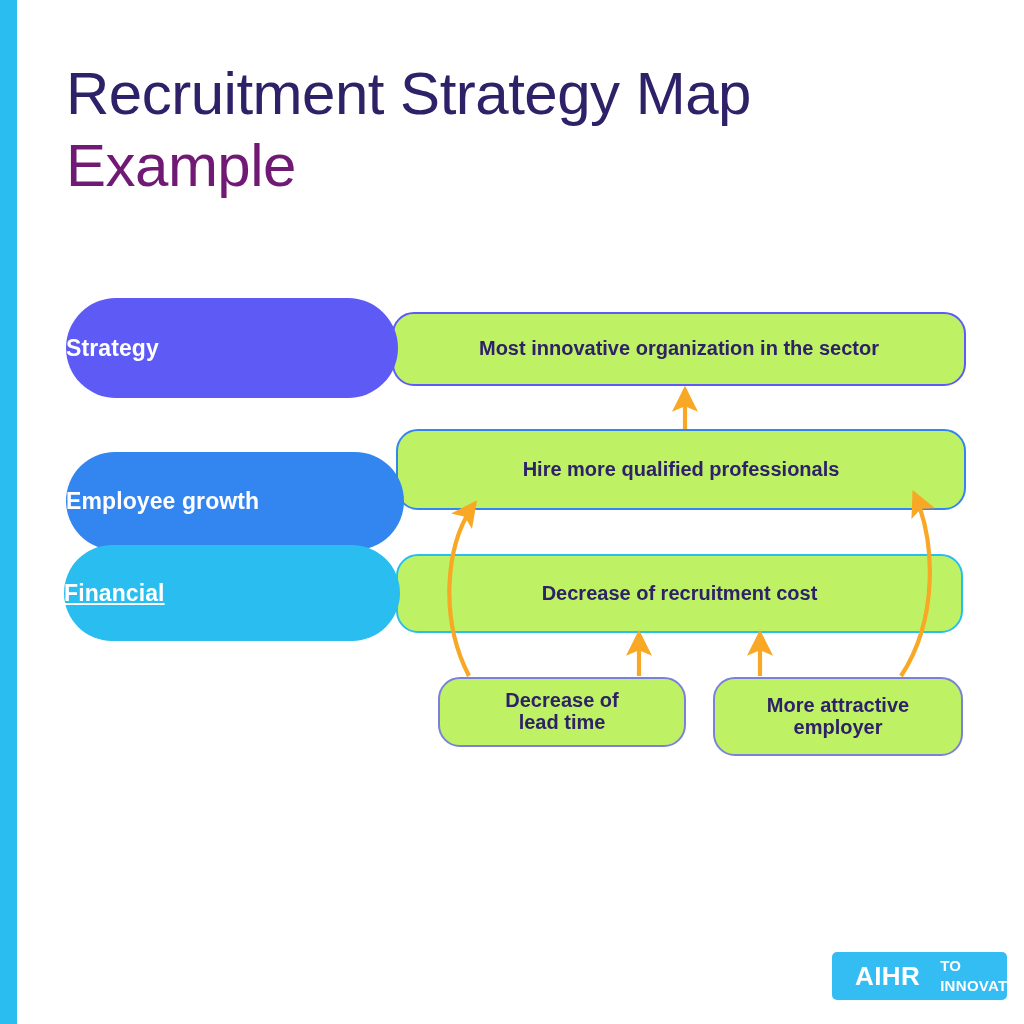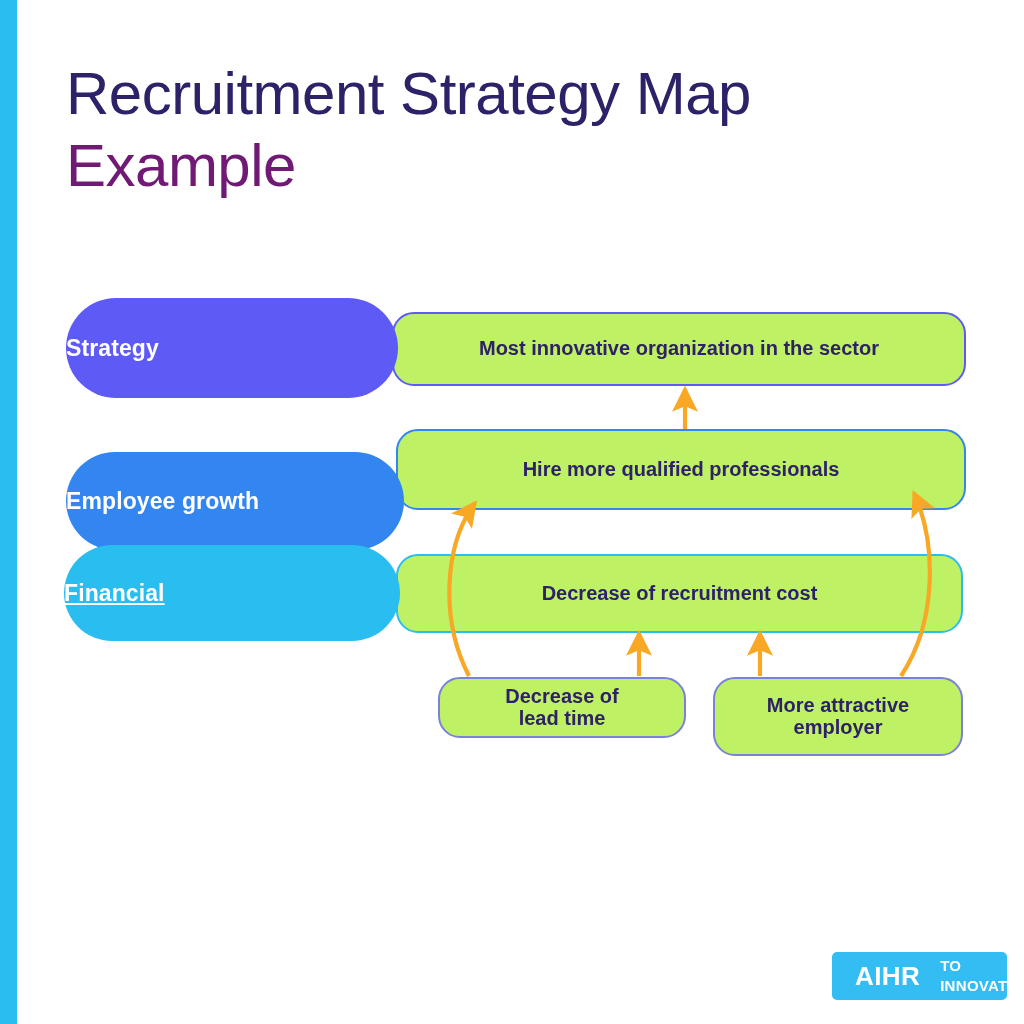--- a/index.html
+++ b/index.html
@@ -95,21 +95,21 @@
   #pill-strategy        { left: 66px;  top: 298px; width: 332px; height: 100px; }
   #box-strategy         { left: 392px; top: 312px; width: 574px; height: 74px;  }
 
   #pill-employee-growth { left: 66px;  top: 428px; width: 338px; height: 98px; margin-top: 24px;  }
   #box-employee-growth  { left: 396px; top: 429px; width: 570px; height: 81px;  }
 
   #pill-financial       { left: 64px;  top: 545px; width: 336px; height: 96px;  }
   #box-financial        { left: 396px; top: 554px; width: 567px; height: 79px;  }
 
   #pill-process         { left: 62px;  top: 668px; width: 336px; height: 96px;  }
-  #box-lead-time        { left: 438px; top: 677px; width: 248px; height: 61px;  }
+  #box-lead-time        { left: 438px; top: 677px; width: 248px; height: 70px;  }
   #box-attractive       { left: 713px; top: 677px; width: 250px; height: 79px;  }
 
   
   #arrows-layer {
     position: absolute;
     left: 0;
     top: 0;
     width: 1024px;
     height: 1024px;
     z-index: 4;

